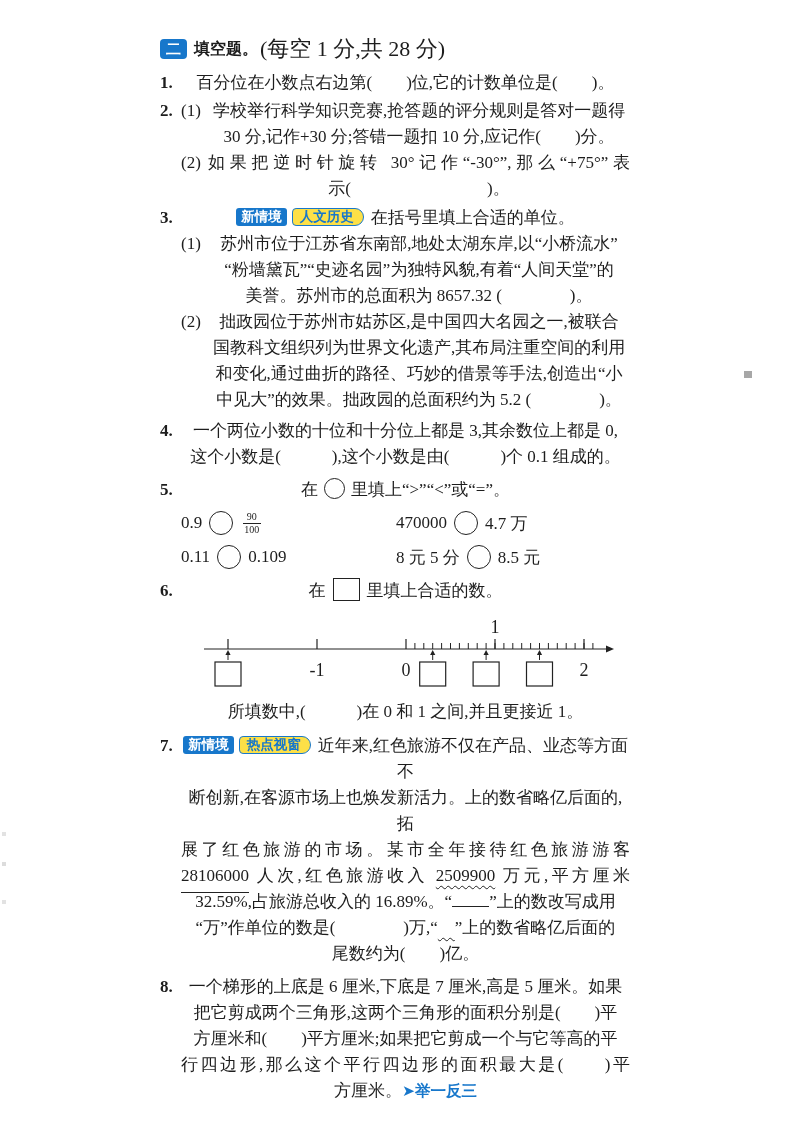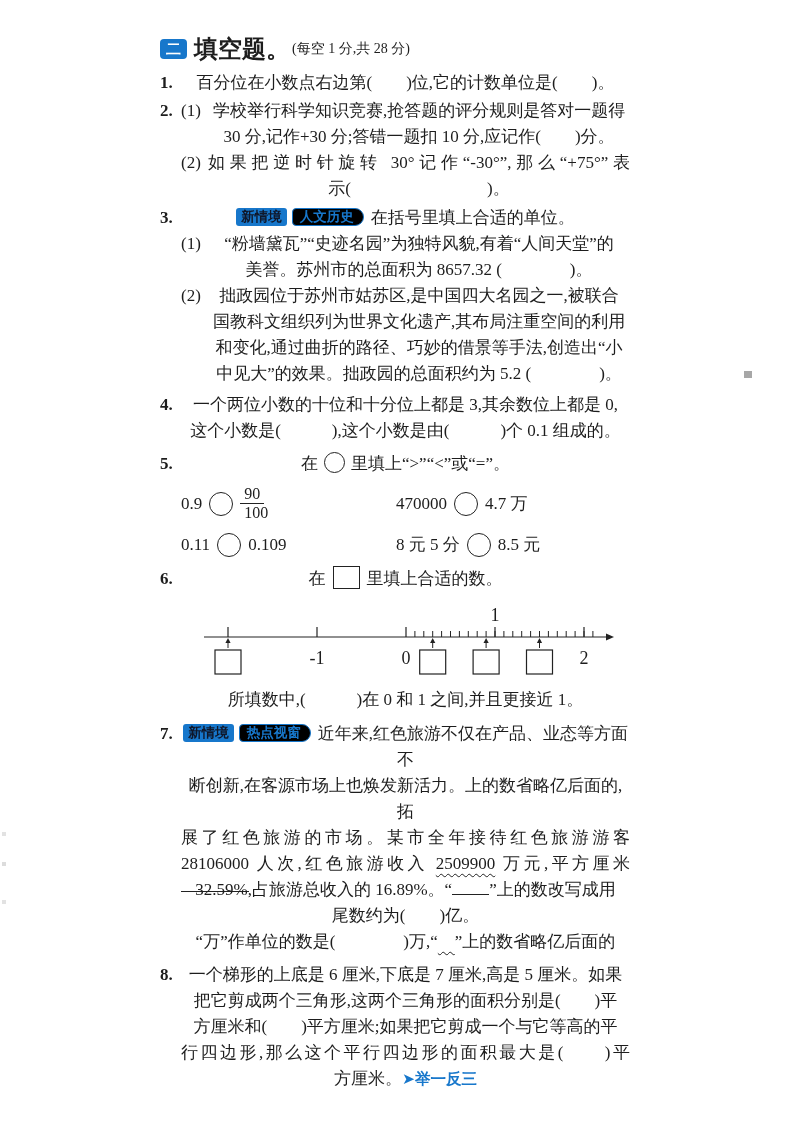--- a/index.html
+++ b/index.html
@@ -11,63 +11,63 @@
   .content{position:absolute;left:160px;top:36px;width:470px;}
   .ln{line-height:26px;min-height:26px;text-align:center;}
   .spread{text-align:justify;text-align-last:justify;}
   
   .header{display:flex;align-items:center;margin-bottom:8px;line-height:26px;}
   .hbadge{
     display:inline-flex;align-items:center;justify-content:center;
     width:27px;height:20px;border-radius:4px;color:#fff;font-weight:bold;
     font-size:15px;margin-right:7px;flex:0 0 auto;
   }
-  .htitle{font-weight:bold;font-size:24px;}
-  .hnote{font-size:14px;margin-left:2px;}
+  .htitle{font-weight:bold;font-size:16px;}
+  .hnote{font-size:22px;margin-left:2px;}
   
   .q{position:relative;padding-left:21px;}
   .qnum{position:absolute;left:0;top:0;font-weight:bold;line-height:26px;}
   .sub{position:relative;padding-left:27px;}
   .subtag{position:absolute;left:0;top:0;line-height:26px;}
   
   .badge-filled{
-    display:inline-block;color:#0f172a;font-weight:bold;font-size:13.5px;line-height:18px;
+    display:inline-block;color:#ffffff;font-weight:bold;font-size:13.5px;line-height:18px;
     padding:0 5px;border-radius:3px;vertical-align:2px;margin-right:5px;
     font-family:"Liberation Sans","DejaVu Sans",sans-serif;
   }
   .badge-outline{
     display:inline-block;font-weight:bold;font-size:13.5px;line-height:16px;
     padding:0 9px 0 7px;border-radius:5px 11px 11px 5px;vertical-align:2px;margin-right:7px;
-    border:1.5px solid;background:#000000;
+    border:1.5px solid;background:#fde047;
     font-family:"Liberation Sans","DejaVu Sans",sans-serif;
   }
   
   .cmp-grid{padding-left:21px;margin-top:8px;}
   .cmp-row{display:flex;align-items:center;gap:7px;}
   .cmp-item{display:flex;align-items:center;}
   .cmp-item.col-l{width:208px;flex:0 0 auto;}
   .circle{
     display:inline-block;width:22px;height:22px;border:1.2px solid #222;border-radius:50%;
     margin:0 7px;flex:0 0 auto;background:#fff;
   }
   .circle-sm{
     display:inline-block;width:19px;height:19px;border:1.2px solid #222;border-radius:50%;
     margin:0 6px;vertical-align:-4px;background:#fff;
   }
   .square-sm{
     display:inline-block;width:25px;height:21px;border:1.2px solid #222;
     margin:0 7px;vertical-align:-5px;background:#fff;
   }
-  .frac{display:inline-flex;flex-direction:column;align-items:flex-start;font-size:16px;line-height:1.15;}
+  .frac{display:inline-flex;flex-direction:column;align-items:center;font-size:10px;line-height:1.15;}
   .frac .num{padding:0 4px;border-bottom:1.2px solid #222;}
   .frac .den{padding:0 4px;}
   
   .nl-wrap{margin:10px 0 2px 16px;}
   
-  .u-line{border-bottom:1.2px solid #222;padding-bottom:18px;}
+  .u-line{border-bottom:1.2px solid #222;padding-bottom:7px;}
   .u-wavy{text-decoration:underline wavy #222 1px;text-underline-offset:4px;}
   .blank-line{display:inline-block;width:37px;border-bottom:1.2px solid #222;height:15px;vertical-align:baseline;}
   .blank-wavy{display:inline-block;text-decoration:underline wavy #222 1px;text-underline-offset:4px;}
   
   .cta{font-weight:bold;font-family:"Liberation Sans","DejaVu Sans",sans-serif;font-size:15.5px;}
   
   .artifact{position:absolute;background:#8a8a8a;}
 </style>
 </head>
 <body>
@@ -101,20 +101,21 @@
       </div>
     </div>
 
     <div class="q" style="margin-top:3px;">
       <span class="qnum">3.</span>
       <div class="ln">
         <span class="badge-filled acc-bg" style="background: rgb(23, 119, 203);">新情境</span><span class="badge-outline acc-ol" style="color: rgb(23, 119, 203); border-color: rgb(23, 119, 203);">人文历史</span><span>在括号里填上合适的单位。</span>
       </div>
       <div class="sub">
         <span class="subtag">(1)</span>
+        <div class="ln">苏州市位于江苏省东南部,地处太湖东岸,以“小桥流水”</div>
         <div class="ln">“粉墙黛瓦”“史迹名园”为独特风貌,有着“人间天堂”的</div>
         <div class="ln">美誉。苏州市的总面积为 8657.32 (　　　　)。</div>
       </div>
       <div class="sub">
         <span class="subtag">(2)</span>
         <div class="ln">拙政园位于苏州市姑苏区,是中国四大名园之一,被联合</div>
         <div class="ln">国教科文组织列为世界文化遗产,其布局注重空间的利用</div>
         <div class="ln">和变化,通过曲折的路径、巧妙的借景等手法,创造出“小</div>
         <div class="ln">中见大”的效果。拙政园的总面积约为 5.2 (　　　　)。</div>
       </div>
@@ -224,24 +225,24 @@
         <span class="badge-filled acc-bg" style="background: rgb(23, 119, 203);">新情境</span><span class="badge-outline acc-ol" style="color: rgb(23, 119, 203); border-color: rgb(23, 119, 203);">热点视窗</span><span>近年来,红色旅游不仅在产品、业态等方面不</span>
       </div>
       <div class="ln">断创新,在客源市场上也焕发新活力。上的数省略亿后面的,拓</div>
       <div class="ln spread">展了红色旅游的市场。某市全年接待红色旅游游客</div>
       <div class="ln spread">
         <span class="u-line">28106000</span><span> 人次,红色旅游收入 </span><span class="u-wavy">2509900</span><span> 万元,平方厘米</span>
       </div>
       <div class="ln">
         <span>32.59%,占旅游总收入的 16.89%。“</span><span class="blank-line"></span><span>”上的数改写成用</span>
       </div>
+      <div class="ln">
+        <span>“万”作单位的数是(　　　　)万,“</span><span class="blank-wavy">&nbsp;&nbsp;&nbsp;&nbsp;</span><span>”上的数省略亿后面的</span>
+      </div>
       <div class="ln">尾数约为(　　)亿。</div>
-      <div class="ln">
-        <span>“万”作单位的数是(　　　　)万,“</span><span class="blank-wavy">&nbsp;&nbsp;&nbsp;&nbsp;</span><span>”上的数省略亿后面的</span>
-      </div>
     </div>
 
     <div class="q" style="margin-top:7px;">
       <span class="qnum">8.</span>
       <div class="ln">一个梯形的上底是 6 厘米,下底是 7 厘米,高是 5 厘米。如果</div>
       <div class="ln">把它剪成两个三角形,这两个三角形的面积分别是(　　)平</div>
       <div class="ln">方厘米和(　　)平方厘米;如果把它剪成一个与它等高的平</div>
       <div class="ln spread">行四边形,那么这个平行四边形的面积最大是(　　)平</div>
       <div class="ln">
         <span>方厘米。</span><span class="cta acc-fg" style="color: rgb(23, 119, 203); margin-top: 40px;">➤举一反三</span>

